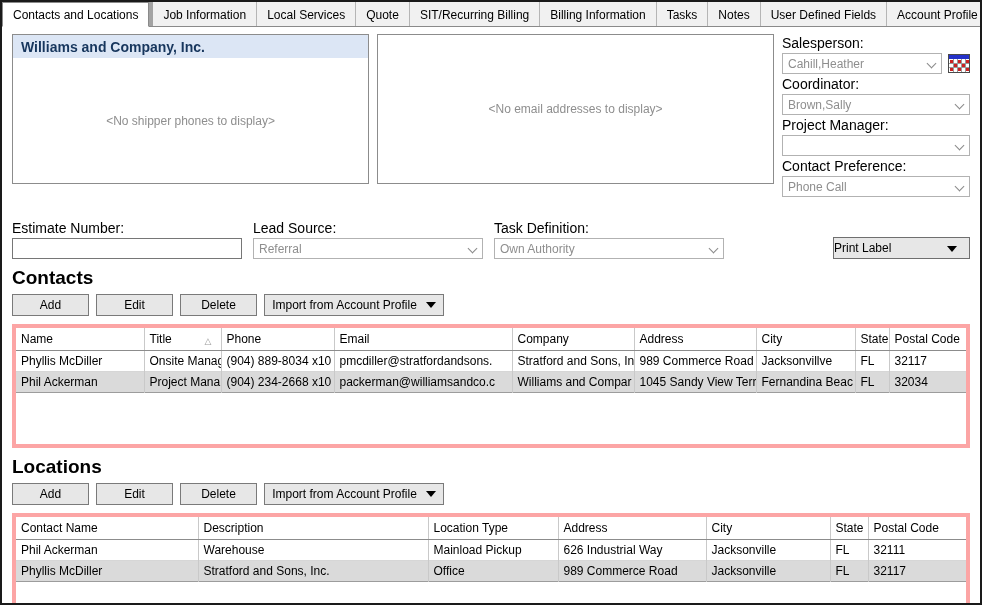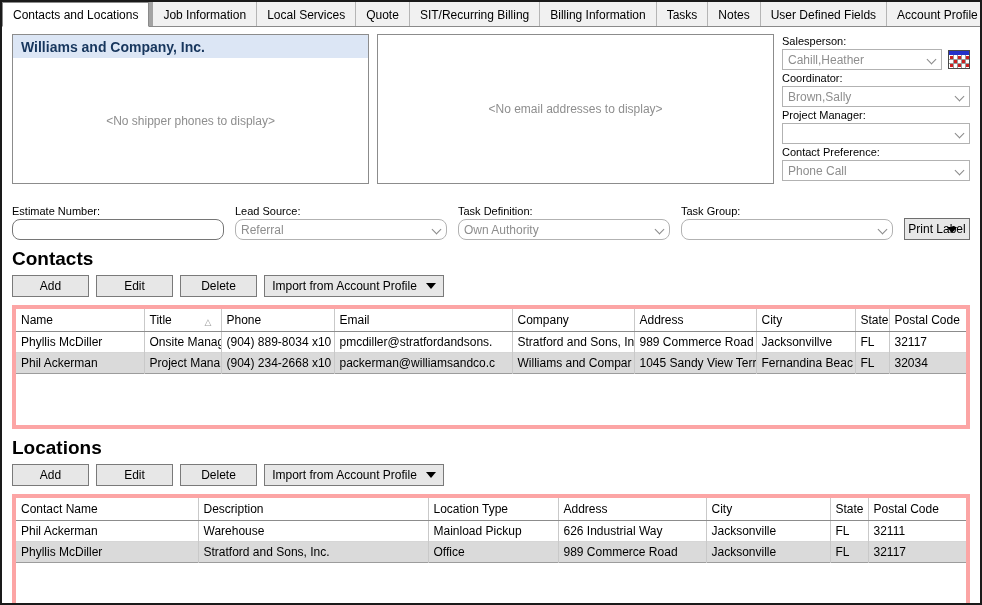--- a/index.html
+++ b/index.html
@@ -58,21 +58,21 @@
     font-size: 14px;
     padding: 4px 8px 3px 8px;
   }
   .panel-body {
     flex: 1;
     display: flex; align-items: center; justify-content: center;
   }
   .empty-text { color: #8e8e8e; font-size: 12px; }
 
   .people-col { margin-left: 8px; width: 188px; }
-  .field-label { font-size: 11px; color: #000; margin: 1px 0 2px 0; white-space: nowrap; }
+  .field-label { font-size: 14px; color: #000; margin: 1px 0 2px 0; white-space: nowrap; }
   .combo {
     height: 21px;
     border: 1px solid #b2b2b2;
     background: #fff;
     display: flex; align-items: center;
     padding: 0 4px 0 5px;
     color: #8e8e8e;
     position: relative;
   }
   .combo .combo-value { flex: 1; overflow: hidden; white-space: nowrap; }
@@ -84,31 +84,31 @@
     transform: rotate(45deg);
   }
   .sales-row { display: flex; align-items: center; }
   .sales-row .combo { width: 160px; }
   .cal-btn { margin-left: 6px; width: 22px; height: 19px; padding: 0; border: none; background: transparent; cursor: pointer; display:flex; }
   .people-group { margin-bottom: 2px; }
 
   
   .fields-row { display: flex; margin-top: 20px; align-items: flex-end; }
   .fgroup { margin-right: 11px; }
-  .fgroup .combo, .fgroup input { width: 212px; border-radius: 8px; }
+  .fgroup .combo, .fgroup input { width: 230px; }
   .fgroup input {
     height: 21px; border: 1px solid #767676; background: #fff;
     font-family: "Liberation Sans", sans-serif; font-size: 12px; padding: 0 4px;
   }
   .btn-drop {
     margin-left: auto;
     width: 137px; height: 22px;
     background: #e7e7e7; border: 1px solid #6f6f6f;
     font-family: "Liberation Sans", sans-serif; font-size: 12px; color: #000;
-    display: flex; align-items: center; justify-content: center;
+    display: flex; align-items: center; justify-content: flex-start;
     position: relative; cursor: pointer;
   }
   .tri-down {
     width: 0; height: 0;
     border-left: 5px solid transparent; border-right: 5px solid transparent;
     border-top: 6px solid #000;
   }
   .btn-drop .tri-down { position: absolute; right: 12px; top: 8px; }
 
   
@@ -256,27 +256,20 @@
           <span class="chevron"></span>
         </div>
       </div>
       <div class="fgroup">
         <div class="field-label">Task Definition:</div>
         <div class="combo">
           <span class="combo-value">Own Authority</span>
           <span class="chevron"></span>
         </div>
       </div>
-      <div class="fgroup">
-        <div class="field-label">Task Group:</div>
-        <div class="combo">
-          <span class="combo-value"></span>
-          <span class="chevron"></span>
-        </div>
-      </div>
       <button class="btn-drop">
         <span>Print Label</span>
         <span class="tri-down"></span>
       </button>
     </div>
 
     <div class="section-heading">Contacts</div>
     <div class="btn-row">
       <button class="btn">Add</button>
       <button class="btn">Edit</button>

